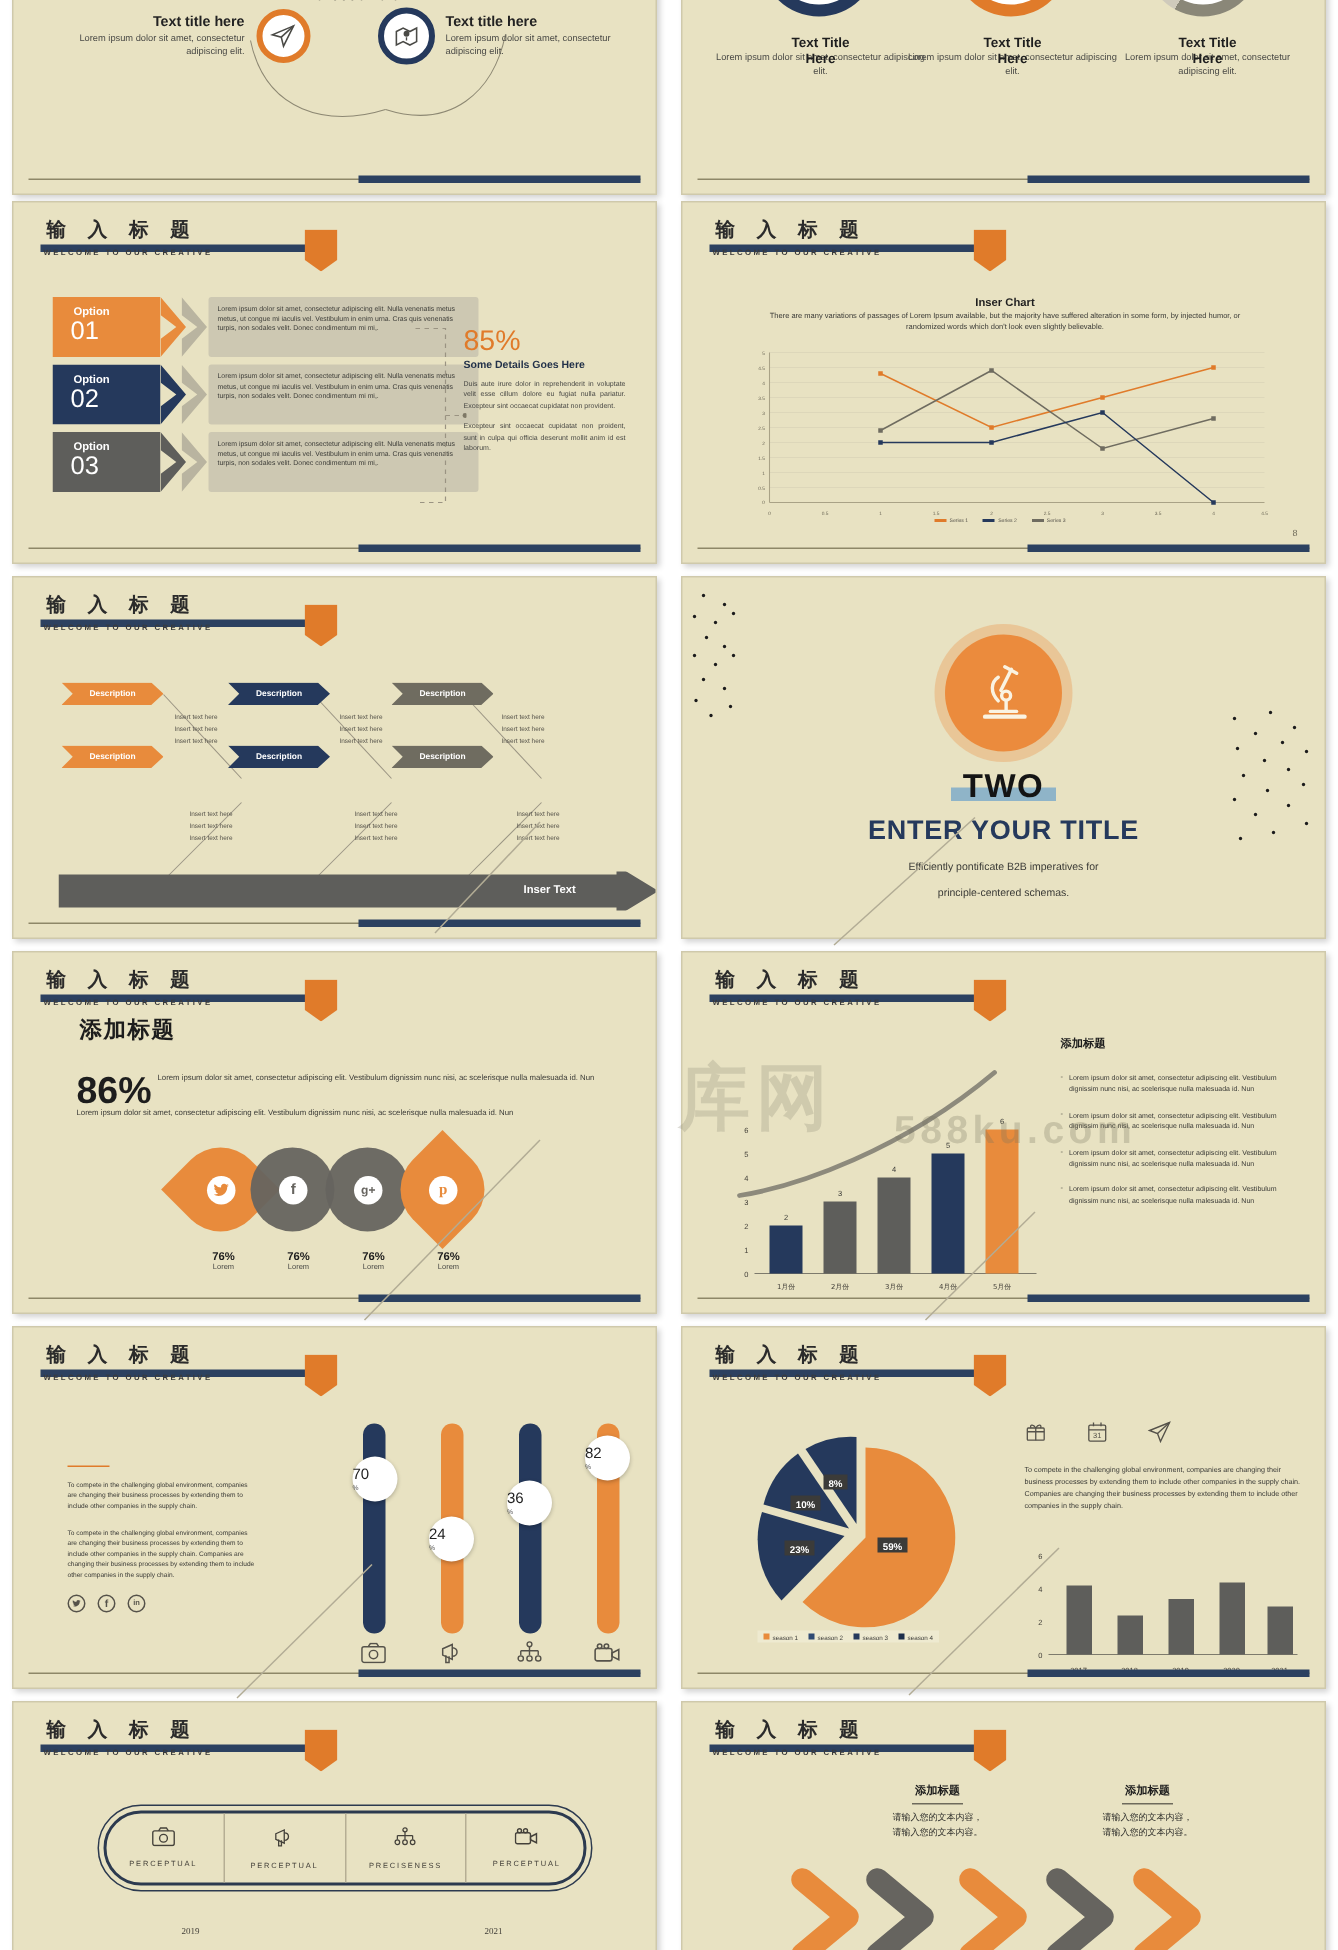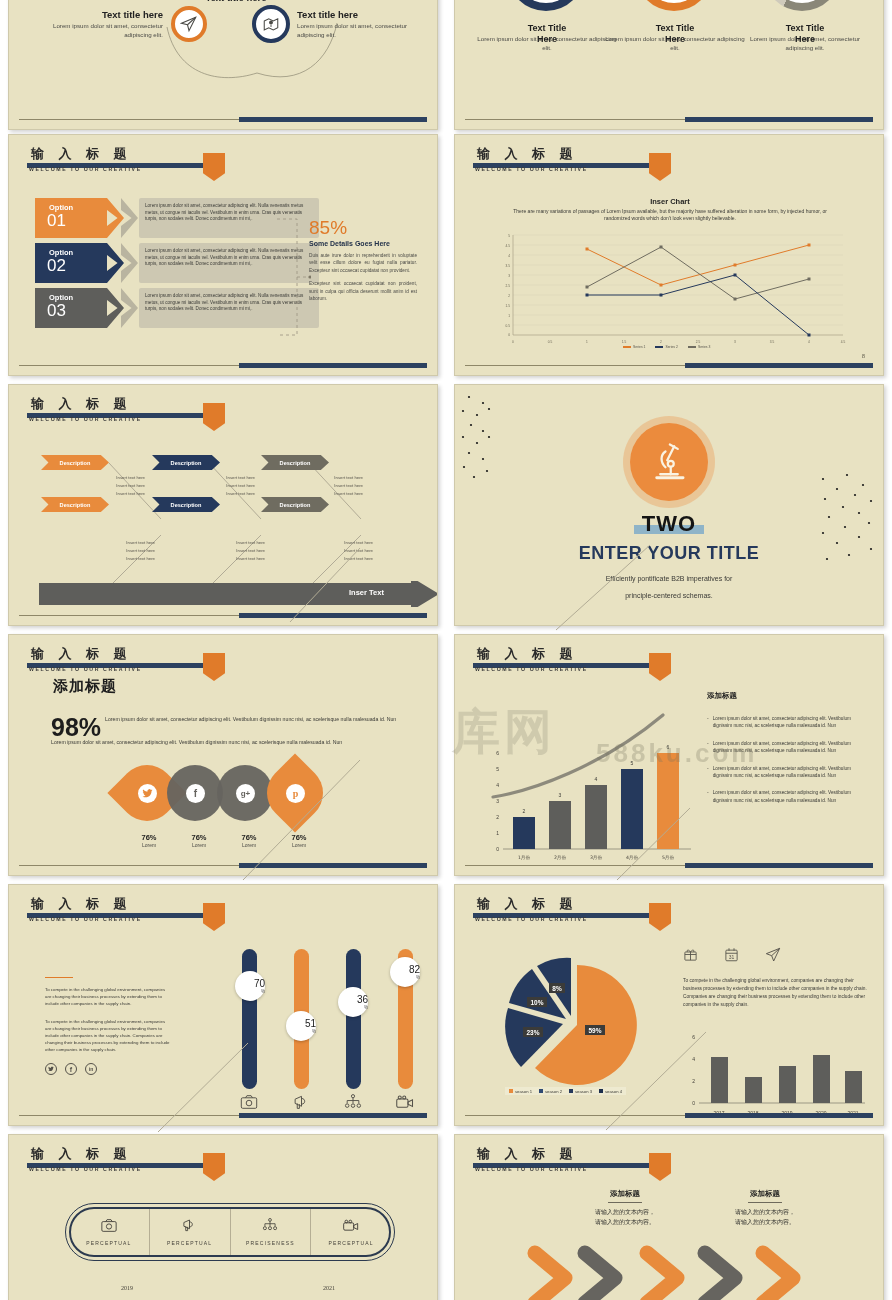--- a/index.html
+++ b/index.html
@@ -81,21 +81,21 @@
   .sect-circle{ width:78px;height:78px;border-radius:50%;background:#eb8b3d;
                 display:flex;align-items:center;justify-content:center;
                 box-shadow:0 0 0 7px rgba(235,139,61,.32);}
   .soc-badge{ position:absolute; width:19px;height:19px;border-radius:50%;background:#fff;
               display:flex;align-items:center;justify-content:center;font-weight:700;font-size:10px;}
 
   
   .slb { position:absolute; width:15px; border-radius:9px; }
   .bub { position:absolute; width:30px;height:30px;border-radius:50%;background:#fff;
          box-shadow:0 1px 3px rgba(0,0,0,.25); display:flex; flex-direction:column;
-         align-items:flex-end; justify-content:center; }
+         align-items:flex-start; justify-content:center; }
   .bub b{font-size:10px;font-weight:400;color:#222;line-height:10px;}
   .bub i{font-size:4.5px;font-style:normal;color:#555;}
 
   
   .pill { position:absolute; border:2px solid #2c3a4f; border-radius:40px; }
   .pill-lbl{font-size:5px;letter-spacing:1.2px;color:#44413a;}
 
   .wm { position:absolute; color:rgba(120,115,95,.30); font-weight:700; pointer-events:none; }
 </style>
 </head>
@@ -495,21 +495,21 @@
 <div class="slide shadow" style="left:8px; top:634px; width:430px; height:242px;">
   <div class="hdr">
     <div class="rule"></div>
     <div class="cn">输 入 标 题</div>
     <div class="en">WELCOME TO OUR CREATIVE</div>
     <div class="tag"></div>
   </div>
 
   <div style="position:absolute;left:44px;top:42px;font-family:'DejaVu Sans',sans-serif;font-size:15px;font-weight:700;color:#1d1d1d;letter-spacing:1px;">添加标题</div>
 
-  <div style="position:absolute;left:42px;top:78px;font-size:25px;font-weight:700;color:#1d1d1d;">98%</div>
+  <div style="position:absolute;left:42px;top:78px;font-size:25px;font-weight:700;color:#1d1d1d;">86%</div>
   <div style="position:absolute;left:96px;top:80px;width:300px;font-size:5.2px;line-height:8px;color:#3a3a36;text-align:justify;">Lorem ipsum dolor sit amet, consectetur adipiscing elit. Vestibulum dignissim nunc nisi, ac scelerisque nulla malesuada id. Nun</div>
   <div style="position:absolute;left:42px;top:103px;width:356px;font-size:5.2px;line-height:8.6px;color:#3a3a36;">Lorem ipsum dolor sit amet, consectetur adipiscing elit. Vestibulum dignissim nunc nisi, ac scelerisque nulla malesuada id. Nun</div>
 
   <div style="position:absolute;left:110px;top:130px;width:56px;height:56px;background:#e88b3c;border-radius:50% 0 50% 0;transform:rotate(45deg);"></div>
   <div style="position:absolute;left:158px;top:130px;width:56px;height:56px;background:#66645f;border-radius:50%;opacity:.95;"></div>
   <div style="position:absolute;left:208px;top:130px;width:56px;height:56px;background:#66645f;border-radius:50%;opacity:.95;"></div>
   <div style="position:absolute;left:258px;top:130px;width:56px;height:56px;background:#e88b3c;border-radius:0 50% 0 50%;transform:rotate(45deg);"></div>
 
   <div class="soc-badge" style="left:129px;top:149px;">
     <svg width="11" height="11" viewBox="0 0 24 24" fill="#e88b3c">
@@ -636,21 +636,21 @@
   <div class="slb" style="left:233px;top:64px;height:140px;background:#25395c;"></div>
   <div class="slb" style="left:285px;top:64px;height:140px;background:#e88b3c;"></div>
   <div class="slb" style="left:337px;top:64px;height:140px;background:#25395c;"></div>
   <div class="slb" style="left:389px;top:64px;height:140px;background:#e88b3c;"></div>
 
   <div class="bub" style="left:226px;top:86px;">
     <b>70</b>
         <i>%</i>
       </div>
   <div class="bub" style="left:277px;top:126px;">
-    <b>51</b>
+    <b>24</b>
         <i>%</i>
       </div>
   <div class="bub" style="left:329px;top:102px;">
     <b>36</b>
         <i>%</i>
       </div>
   <div class="bub" style="left:381px;top:72px;">
     <b>82</b>
         <i>%</i>
       </div>

